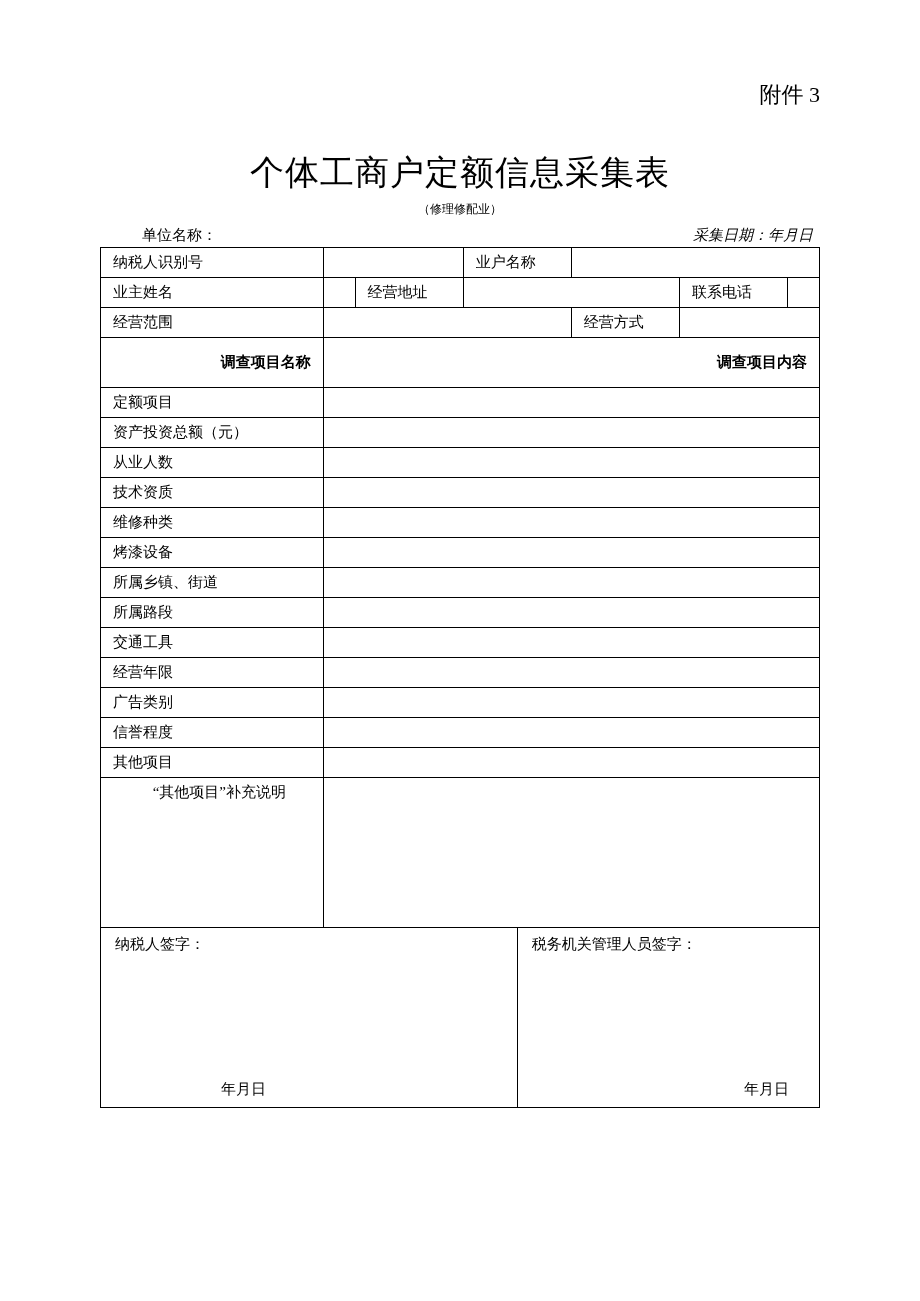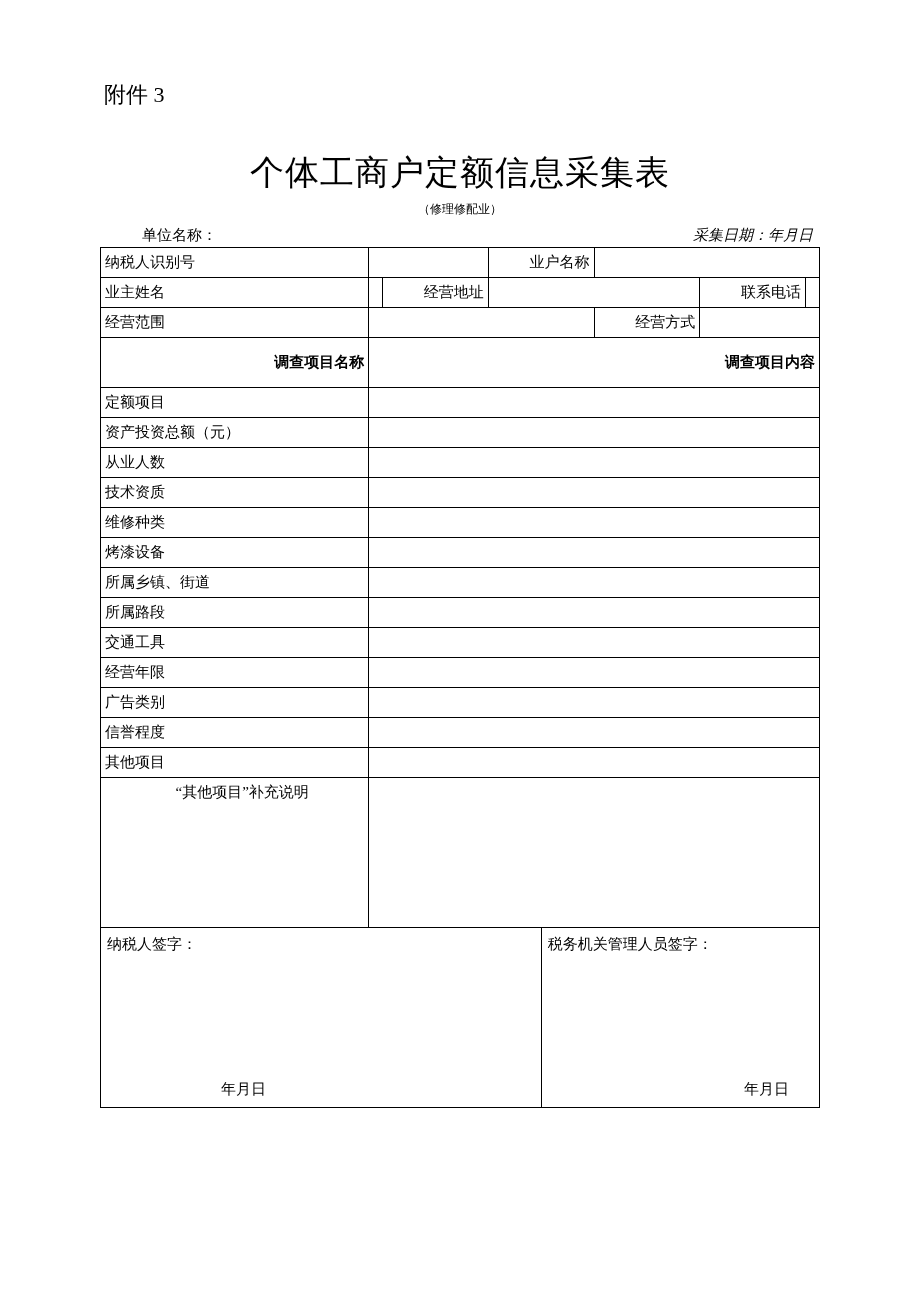--- a/index.html
+++ b/index.html
@@ -10,21 +10,22 @@
     body {
       font-family: "SimSun", "宋体", serif;
       background: #fff;
       width: 920px;
       padding: 80px 100px 60px 100px;
       color: #000;
     }
     .attachment-label {
       font-size: 22px;
       margin-bottom: 40px;
-      margin-left: 4px;
+      margin-left: 10px;
+      text-align: right;
     }
     .title {
       font-size: 34px;
       text-align: center;
       margin-bottom: 5px;
       letter-spacing: 1px;
     }
     .subtitle {
       font-size: 12px;
       text-align: center;
@@ -45,29 +46,29 @@
       padding-right: 5px;
       font-style: italic;
     }
     table {
       border-collapse: collapse;
       width: 100%;
       font-size: 15px;
     }
     td {
       border: 1px solid #000;
-      padding: 5px 4px;
+      padding: 5px 12px;
       vertical-align: top;
       height: 30px;
     }
     td.label-col {
       width: 175px;
     }
     td.center {
-      text-align: right;
+      text-align: left;
       vertical-align: middle;
     }
     td.survey-header {
       height: 50px;
       text-align: right;
       vertical-align: middle;
       font-weight: bold;
     }
     td.supplement {
       height: 150px;

